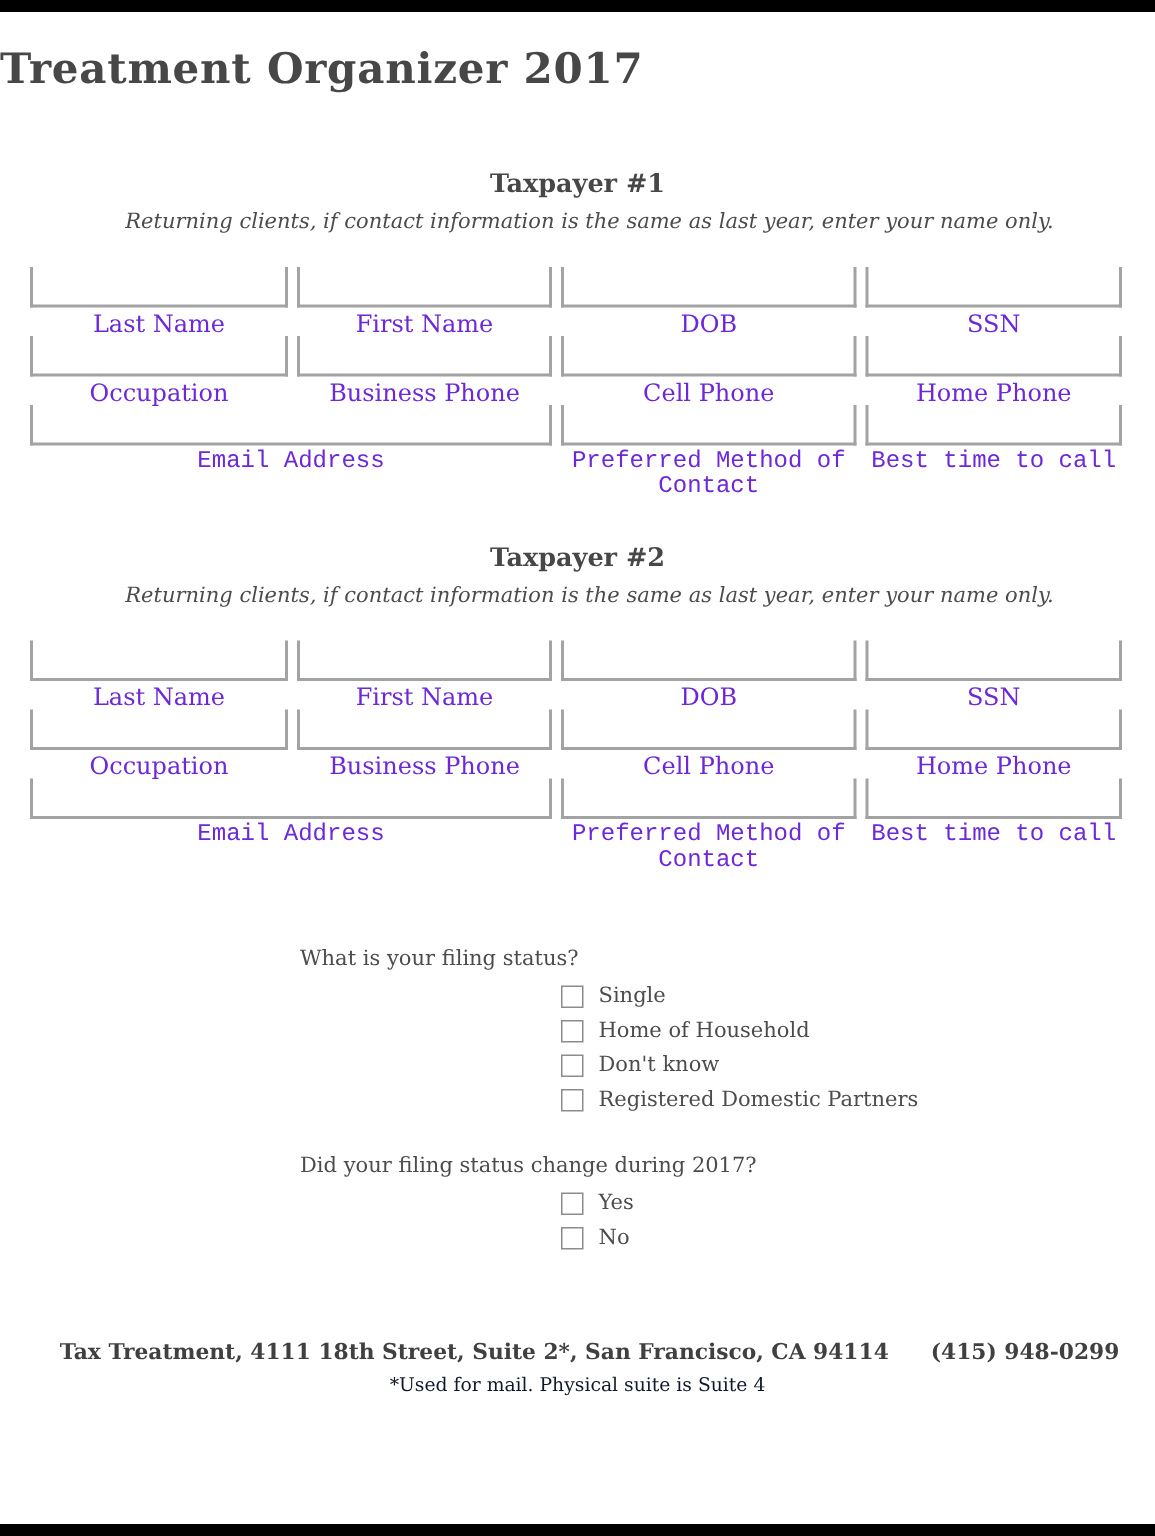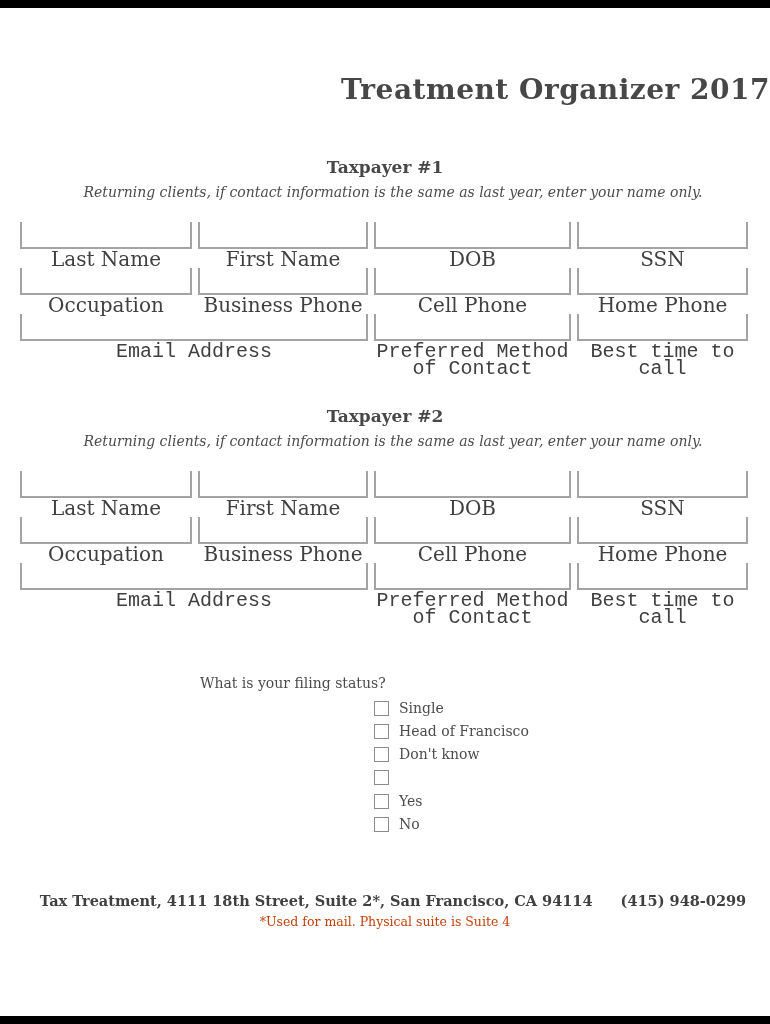--- a/index.html
+++ b/index.html
@@ -9,22 +9,22 @@
     font-family: "DejaVu Serif", "Liberation Serif", serif;
     color: #4c4c4c;
     position: relative;
     overflow: hidden;
   }
   .bar { position: absolute; left: 0; width: 770px; height: 8px; background: #000; }
   .bar.top { top: 0; }
   .bar.bottom { bottom: 0; }
 
   h1.title {
-    margin: 0; padding-top: 72px;
-    text-align: right;
+    margin: 0; padding-top: 28px;
+    text-align: left;
     font-size: 28px; line-height: 36px;
     font-weight: 700; color: #474747;
     letter-spacing: 0.5px;
   }
 
   section.taxpayer h2 {
     margin: 5px; text-align: center;
     font-size: 17px; line-height: 22px; font-weight: 700; color: #474747;
   }
   section.taxpayer.first h2 { margin-top: 48px; }
@@ -41,21 +41,21 @@
   .field { display: flex; flex-direction: column; }
   .box {
     height: 27px;
     border-left: 2px solid #a3a3a3;
     border-right: 2px solid #a3a3a3;
     border-bottom: 2px solid #a3a3a3;
     box-sizing: border-box;
   }
   .lbl {
     margin-top: 2px; text-align: center;
-    font-size: 20px; line-height: 17px; color: #404040;
+    font-size: 16px; line-height: 17px; color: #6d28d9;
   }
 
   .question-block .question {
     margin: 0 0 0 200px;
     font-size: 14px; line-height: 19px; color: #4c4c4c;
   }
   .qb1 .question { margin-top: 48px; }
   .qb2 .question { margin-top: 26px; }
   .options { margin: 6px 0 0 350px; }
   .option { display: flex; align-items: center; height: 18px; margin-bottom: 5px; padding-left: 24px; }
@@ -65,21 +65,21 @@
     background: #ffffff;
     display: inline-block;
     box-sizing: content-box;
     flex: 0 0 auto;
   }
   .opt-label { margin-left: 10px; font-size: 14px; color: #4c4c4c; white-space: nowrap; }
 
   footer { margin-top: 58px; text-align: center; }
   .footer-bold { margin: 0; font-size: 14.5px; line-height: 19px; font-weight: 700; color: #404040; padding-left: 16px; }
   .footer-bold .phone { margin-left: 28px; }
-  .footnote { margin: 4px 0 0 0; font-size: 12.5px; line-height: 16px; color: #c2410c; }
+  .footnote { margin: 4px 0 0 0; font-size: 12.5px; line-height: 16px; color: #0f172a; }
 </style>
 </head>
 <body>
 
 <div class="bar top"></div>
 
 <h1 class="title">Treatment Organizer 2017</h1>
 
 <section class="taxpayer first">
   <h2>Taxpayer #1</h2>
@@ -199,33 +199,35 @@
 
 <div class="question-block qb1">
   <p class="question">What is your filing status?</p>
   <div class="options">
     <div class="option">
       <span class="checkbox"></span>
       <span class="opt-label">Single</span>
     </div>
     <div class="option">
       <span class="checkbox"></span>
-      <span class="opt-label">Head of Francisco</span>
+      <span class="opt-label">Home of Household</span>
     </div>
     <div class="option">
       <span class="checkbox"></span>
       <span class="opt-label">Don't know</span>
     </div>
     <div class="option">
       <span class="checkbox"></span>
+      <span class="opt-label">Registered Domestic Partners</span>
     </div>
   </div>
 </div>
 
 <div class="question-block qb2">
+  <p class="question">Did your filing status change during 2017?</p>
   <div class="options">
     <div class="option">
       <span class="checkbox"></span>
       <span class="opt-label">Yes</span>
     </div>
     <div class="option">
       <span class="checkbox"></span>
       <span class="opt-label">No</span>
     </div>
   </div>

